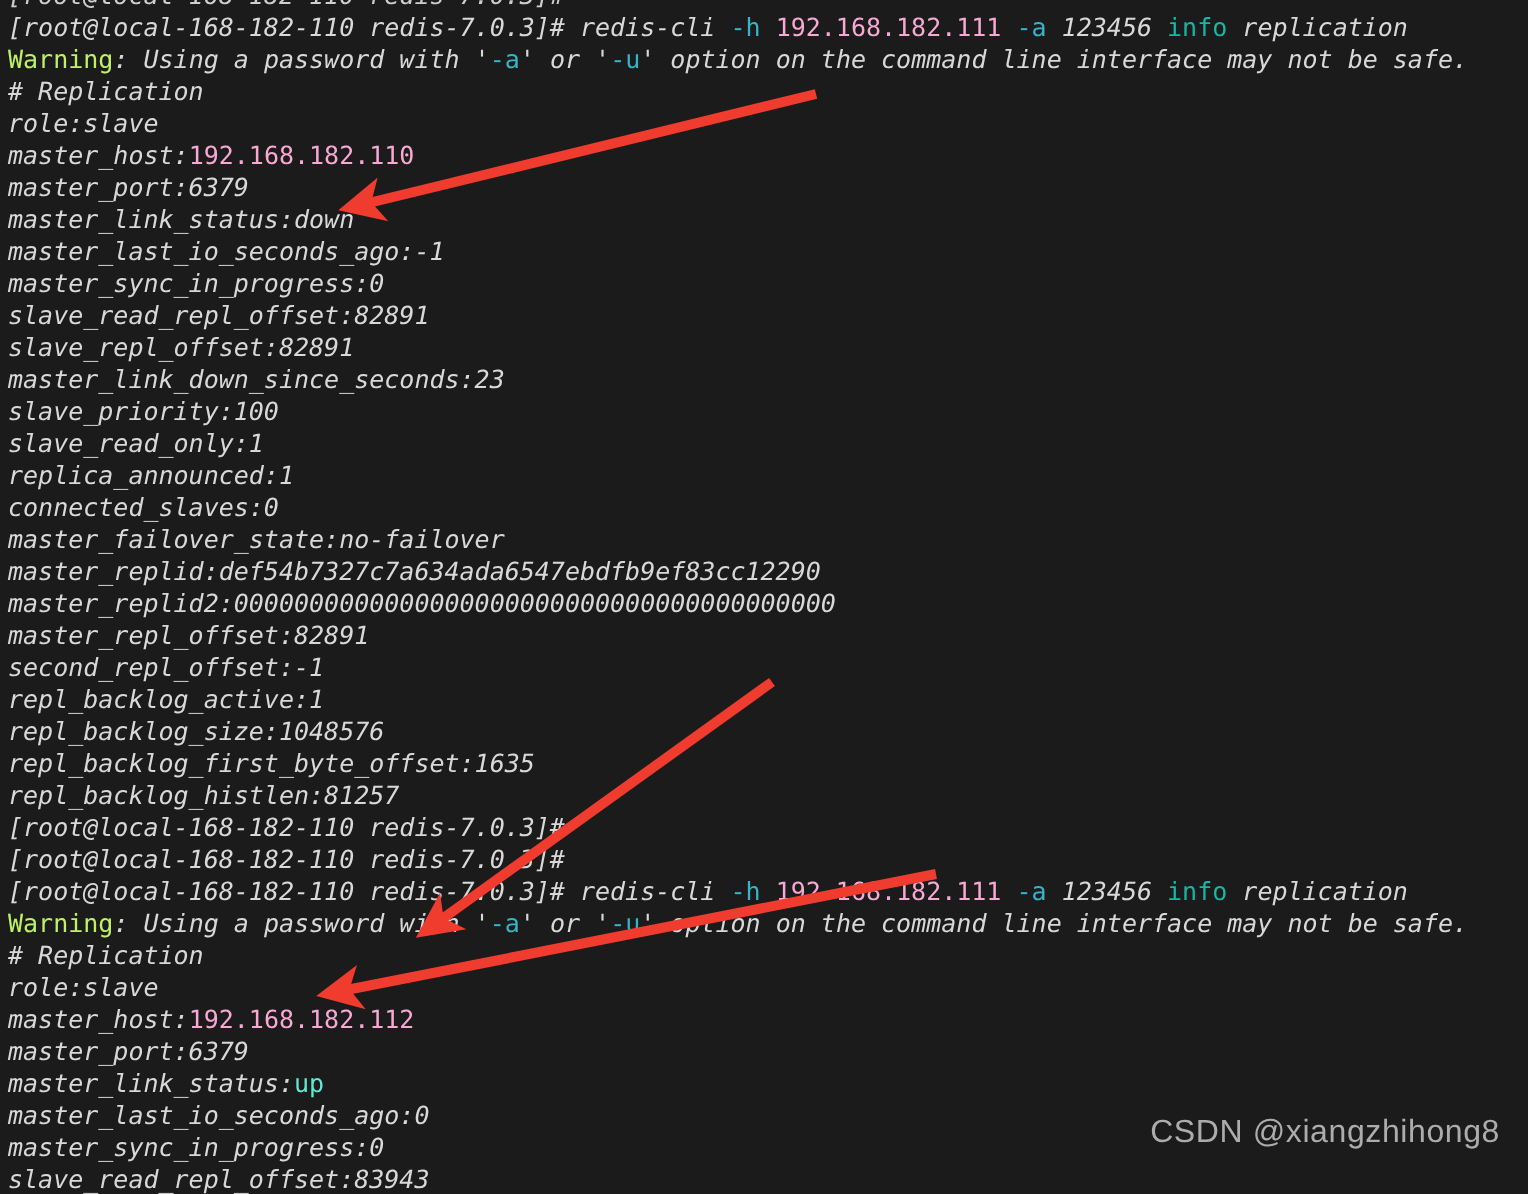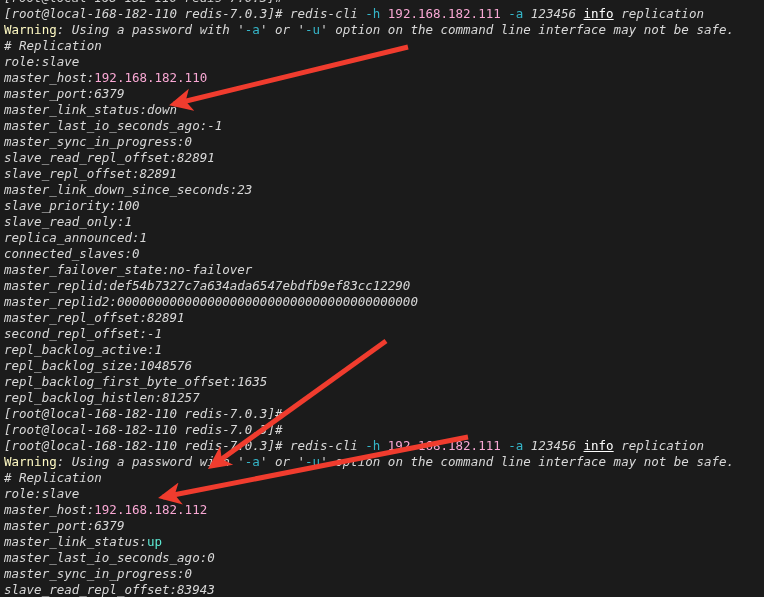--- a/index.html
+++ b/index.html
@@ -25,22 +25,22 @@
     top: -10px;
     white-space: pre;
   }
   .line {
     height: 16px;
     white-space: pre;
   }
   .c-default { color: #d8d8d8; font-style: italic; }
   .c-magenta { color: #f9a8d4; }
   .c-cyan    { color: #35b5c8; }
-  .c-blue    { color: #ffffff; text-decoration: underline; }
-  .c-yellow  { color: #fef9c3; }
+  .c-blue    { color: #14b8a6; }
+  .c-yellow  { color: #bef264; }
   .c-green   { color: #5eead4; }
 
   #arrows {
     position: absolute;
     left: 0;
     top: 0;
     width: 764px;
     height: 597px;
     pointer-events: none;
   }
@@ -68,13 +68,14 @@
         <path d="M0,0.25 L4.6,2.5 L0,4.75 L1.2,2.5 Z" fill="#f03c2e"></path>
       </marker>
     </defs>
     <g id="arrow-group">
         <line x1="408" y1="47" x2="174" y2="104" stroke="#f03c2e" stroke-width="5" stroke-linecap="butt" marker-end="url(#ah)"></line>
         <line x1="386" y1="341" x2="212" y2="466" stroke="#f03c2e" stroke-width="5" stroke-linecap="butt" marker-end="url(#ah)"></line>
         <line x1="468" y1="437" x2="163" y2="497" stroke="#f03c2e" stroke-width="5" stroke-linecap="butt" marker-end="url(#ah)"></line>
       </g>
   </svg>
 
+  <div id="watermark">CSDN @xiangzhihong8</div>
 </div>
 
 </body></html>

